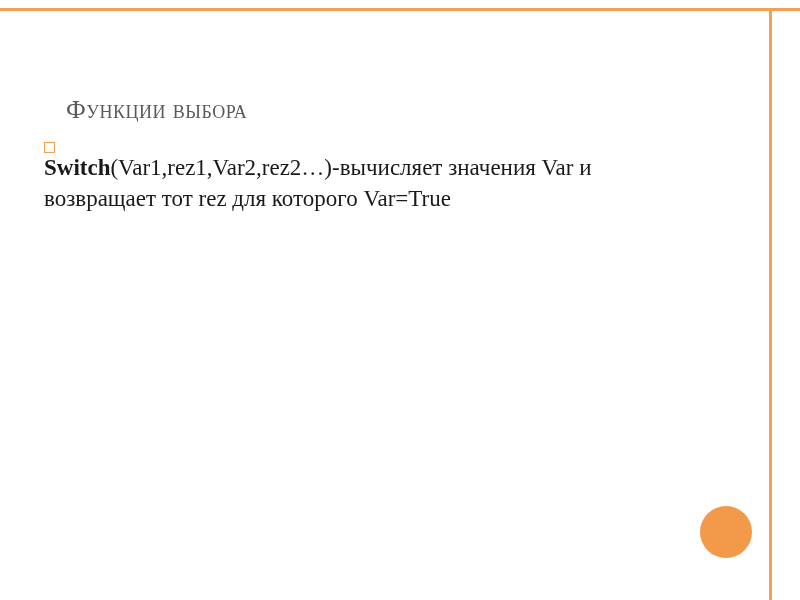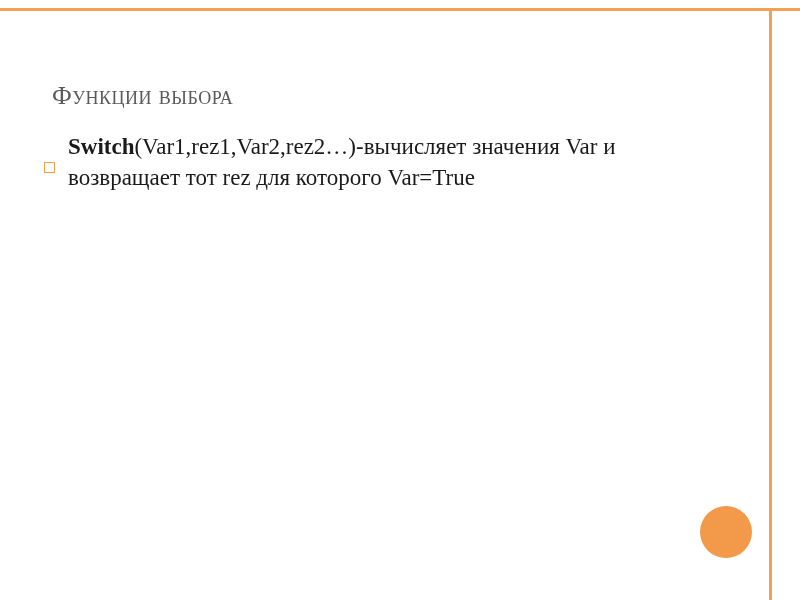--- a/index.html
+++ b/index.html
@@ -51,32 +51,33 @@
   .title {
     position: absolute;
     left: 48px;
     top: 78px;
     font-family: "Liberation Serif", serif;
     font-size: 25px;
     color: #5a5a5a;
     letter-spacing: 0.5px;
     font-variant: small-caps;
     font-weight: normal;
-    margin: 4px;
+    margin: 18px;
   }
   .content {
     position: absolute;
     left: 44px;
     top: 132px;
     width: 620px;
   }
   .bullet-row {
     display: flex;
-    align-items: center;
+    align-items: flex-start;
     margin-bottom: 14px;
+    flex-direction: column;
   }
   .bullet-mark {
     flex: 0 0 auto;
     width: 11px;
     height: 11px;
     border: 1.5px solid #f2a154;
     margin-top: 10px;
     margin-right: 13px;
     box-sizing: border-box;
     background: transparent;

